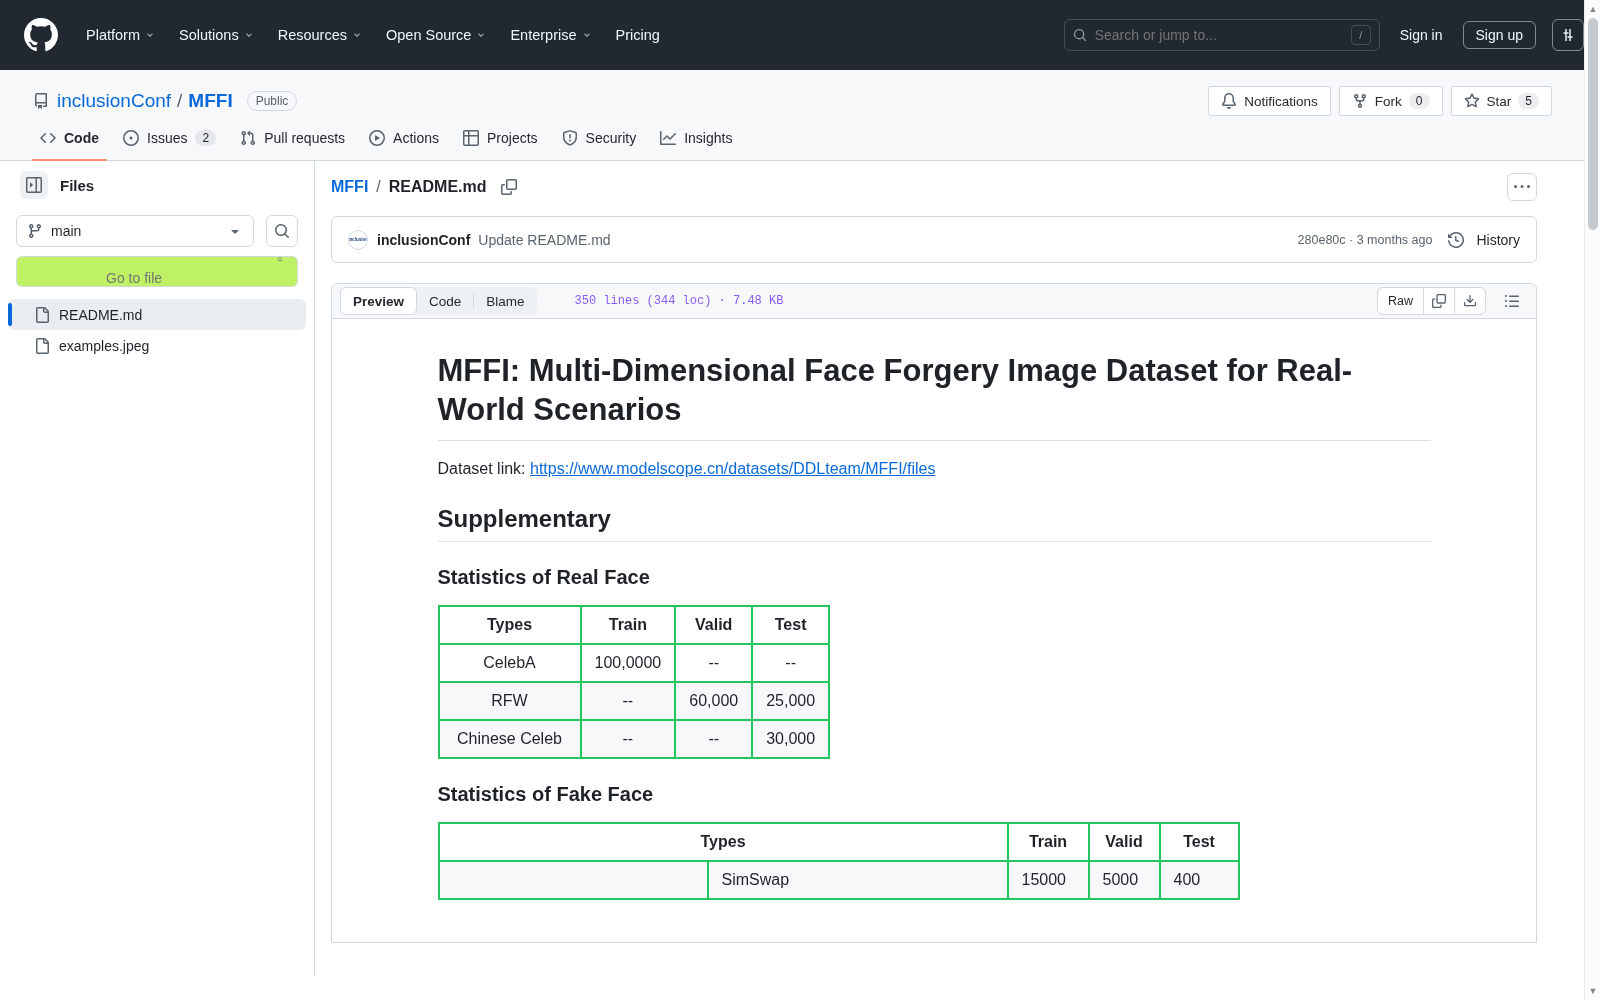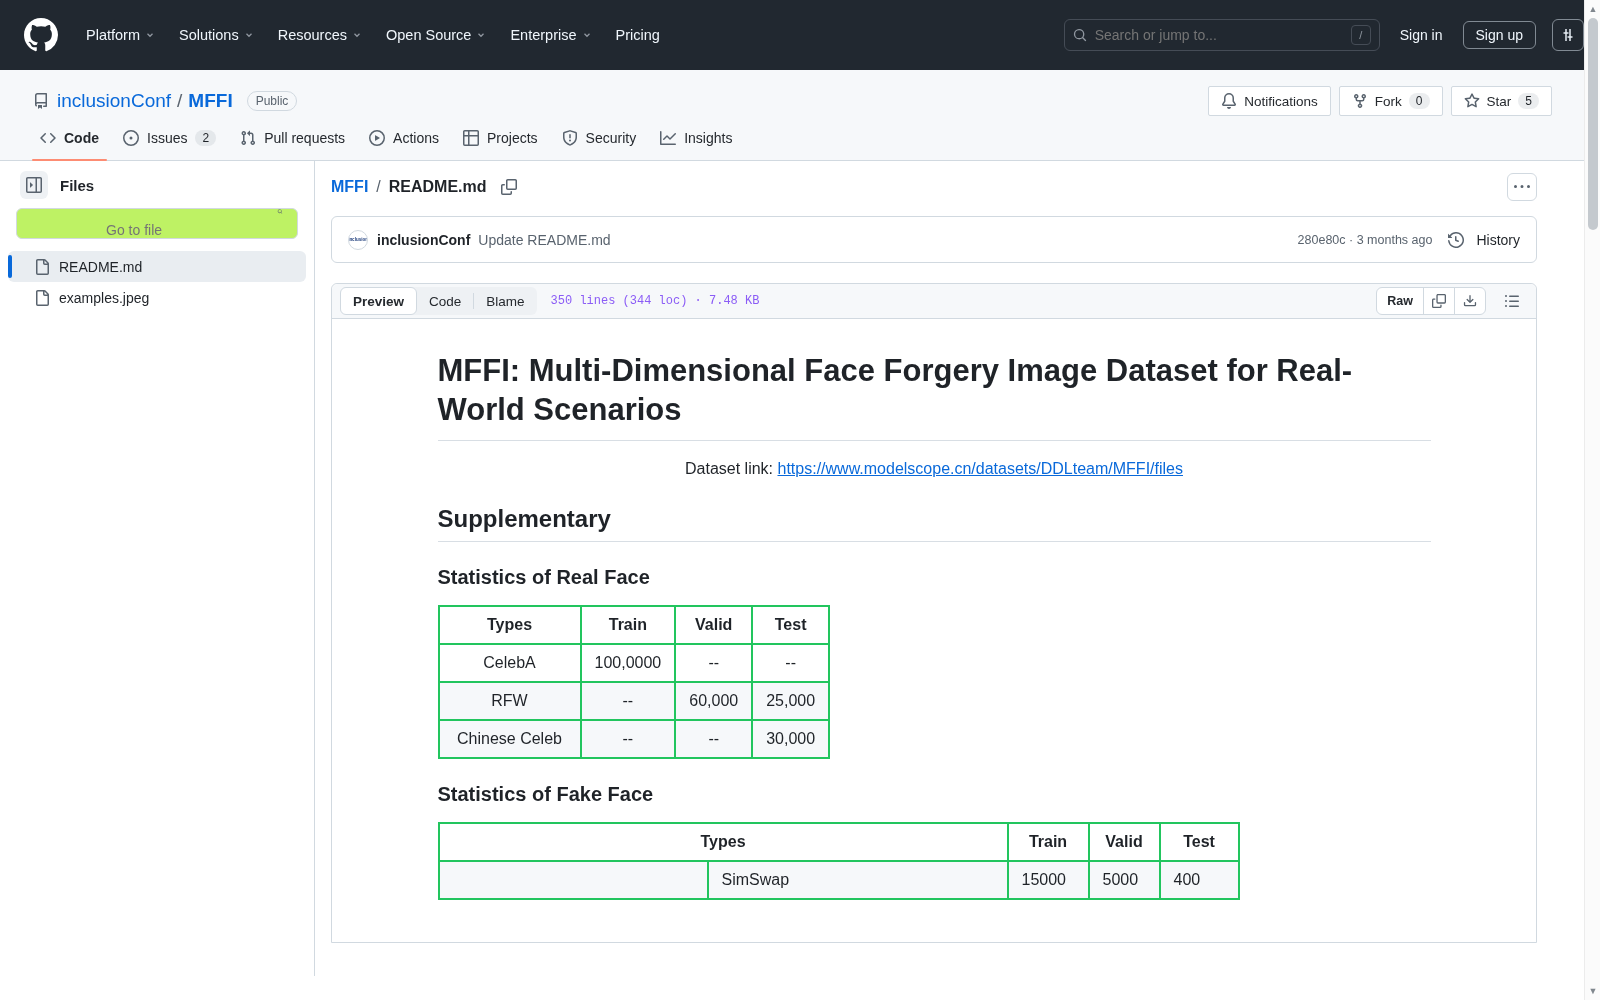--- a/index.html
+++ b/index.html
@@ -148,50 +148,50 @@
   .commit-author { font-weight:600; margin-left:9px; cursor:pointer; }
   .commit-msg { color:#59636e; margin-left:8px; cursor:pointer; }
   .commit-right { margin-left:auto; display:flex; align-items:center; gap:16px; }
   .commit-meta { color:#59636e; font-size:12.5px; }
   .history-link { display:flex; align-items:center; gap:12px; font-size:14px; color:#1f2328; cursor:pointer; }
   .history-link .oct { color:#59636e; }
 
   .file-panel { margin-top:20px; border:1px solid #d1d9e0; border-radius:6px 6px 0 0; height:660px; overflow:hidden; background:#fff; }
   .file-toolbar {
     height:35px; background:#f6f8fa; border-bottom:1px solid #d1d9e0;
-    display:flex; align-items:center; padding:0 8px; border-radius:6px 6px 0 0;
+    display:flex; align-items:center; padding:0 8px; border-radius:6px 6px 0 0;gap:24px;
   }
   .seg {
     display:flex; align-items:center; background:#eef1f4; border-radius:6px; height:28px;
   }
   .seg-item {
     padding:0 12px; height:28px; display:flex; align-items:center; font-size:13.5px;
     color:#25292e; cursor:pointer; border-radius:6px; background:transparent; border:none;
     font-family:inherit; position:relative;
   }
   .seg-item.active {
     background:#fff; border:1px solid #d1d9e0; font-weight:600;
   }
   .seg-divider { width:1px; height:16px; background:#d1d9e0; }
   .file-meta { margin-left:14px; font-size:12px; color:#8b5cf6; }
   .toolbar-right { margin-left:auto; display:flex; align-items:center; gap:10px; }
   .raw-group { display:flex; }
   .raw-group > * { border:1px solid #d1d9e0; background:#fff; height:28px; display:flex; align-items:center; justify-content:center; cursor:pointer; }
-  .raw-btn { padding:0 10px; font-size:12.5px; font-weight:700; border-radius:6px 0 0 6px; font-family:inherit; color:#25292e; }
+  .raw-btn { padding:0 10px; font-size:12.5px; font-weight:400; border-radius:6px 0 0 6px; font-family:inherit; color:#25292e; }
   .raw-mid { width:32px; margin-left:-1px; color:#59636e; }
   .raw-end { width:32px; margin-left:-1px; border-radius:0 6px 6px 0; color:#59636e; }
   .outline-btn { width:32px; height:28px; border:none; background:transparent; color:#59636e; display:flex; align-items:center; justify-content:center; cursor:pointer; }
 
   
   .markdown { max-width:993px; margin:0 auto; padding-top:32px; }
   .md-h1 {
     font-size:31px; line-height:1.27; font-weight:700; padding-bottom:10px;
     border-bottom:1px solid #d8dee4; margin-bottom:16px;
   }
-  .md-p { font-size:16px; line-height:1.5; margin-bottom:4px;text-align:center; }
+  .md-p { font-size:16px; line-height:1.5; margin-bottom:4px; }
   .md-link { color:#0969da; text-decoration:underline; cursor:pointer; }
   .md-h2 {
     font-size:24px; font-weight:700; margin-top:24px; padding-bottom:8px;
     border-bottom:1px solid #d8dee4; margin-bottom:16px;
   }
   .md-h3 { font-size:20px; font-weight:700; margin-top:24px; margin-bottom:16px; }
   table.md-table { border-collapse:collapse; font-size:16px; margin-bottom:16px; table-layout:fixed; }
   .md-table th, .md-table td { border:2px solid #22c55e; padding:6px 13px; line-height:1.5; }
   .md-table th { font-weight:700; text-align:center; }
   .md-table.centered td { text-align:center; }
@@ -353,20 +353,36 @@
   <aside class="sidebar">
     <div class="sidebar-inner">
       <div class="files-head">
         <button class="icon-btn">
           <svg width="16" height="16" viewBox="0 0 16 16" fill="currentColor">
               <path d="M6.823 7.823a.25.25 0 0 1 0 .354l-2.396 2.396A.25.25 0 0 1 4 10.396V5.604a.25.25 0 0 1 .427-.177Z"></path>
               <path d="M1.75 0h12.5C15.216 0 16 .784 16 1.75v12.5A1.75 1.75 0 0 1 14.25 16H1.75A1.75 1.75 0 0 1 0 14.25V1.75C0 .784.784 0 1.75 0ZM1.5 1.75v12.5c0 .138.112.25.25.25H9.5v-13H1.75a.25.25 0 0 0-.25.25ZM11 14.5h3.25a.25.25 0 0 0 .25-.25V1.75a.25.25 0 0 0-.25-.25H11Z"></path>
             </svg>
         </button>
         <span class="files-title">Files</span>
+      </div>
+      <div class="branch-row">
+        <button class="branch-select">
+          <svg width="16" height="16" viewBox="0 0 16 16" fill="#59636e">
+              <path d="M9.5 3.25a2.25 2.25 0 1 1 3 2.122V6A2.5 2.5 0 0 1 10 8.5H6a1 1 0 0 0-1 1v1.128a2.251 2.251 0 1 1-1.5 0V5.372a2.25 2.25 0 1 1 1.5 0v1.836A2.493 2.493 0 0 1 6 7h4a1 1 0 0 0 1-1v-.628a2.25 2.25 0 0 1-1.5-2.122Zm-6 0a.75.75 0 1 0 1.5 0 .75.75 0 0 0-1.5 0Zm8.25-.75a.75.75 0 1 0 0 1.5.75.75 0 0 0 0-1.5ZM4.25 12a.75.75 0 1 0 0 1.5.75.75 0 0 0 0-1.5Z"></path>
+            </svg>
+          <span>main</span>
+          <svg class="branch-caret" width="16" height="16" viewBox="0 0 16 16" fill="currentColor">
+              <path d="m4.427 7.427 3.396 3.396a.25.25 0 0 0 .354 0l3.396-3.396A.25.25 0 0 0 11.396 7H4.604a.25.25 0 0 0-.177.427Z"></path>
+            </svg>
+        </button>
+        <button class="sidebar-search-btn">
+          <svg width="16" height="16" viewBox="0 0 16 16" fill="currentColor">
+              <path d="M10.68 11.74a6 6 0 0 1-7.922-8.982 6 6 0 0 1 8.982 7.922l3.04 3.04a.749.749 0 0 1-.326 1.275.749.749 0 0 1-.734-.215ZM11.5 7a4.499 4.499 0 1 0-8.997 0A4.499 4.499 0 0 0 11.5 7Z"></path>
+            </svg>
+        </button>
       </div>
       <div class="goto-input">
         <svg width="14" height="14" viewBox="0 0 16 16" fill="#59636e">
             <path d="M10.68 11.74a6 6 0 0 1-7.922-8.982 6 6 0 0 1 8.982 7.922l3.04 3.04a.749.749 0 0 1-.326 1.275.749.749 0 0 1-.734-.215ZM11.5 7a4.499 4.499 0 1 0-8.997 0A4.499 4.499 0 0 0 11.5 7Z"></path>
           </svg>
         <input placeholder="Go to file" style="">
       </div>
     </div>
     <div class="file-tree">
       <div class="tree-row active">

